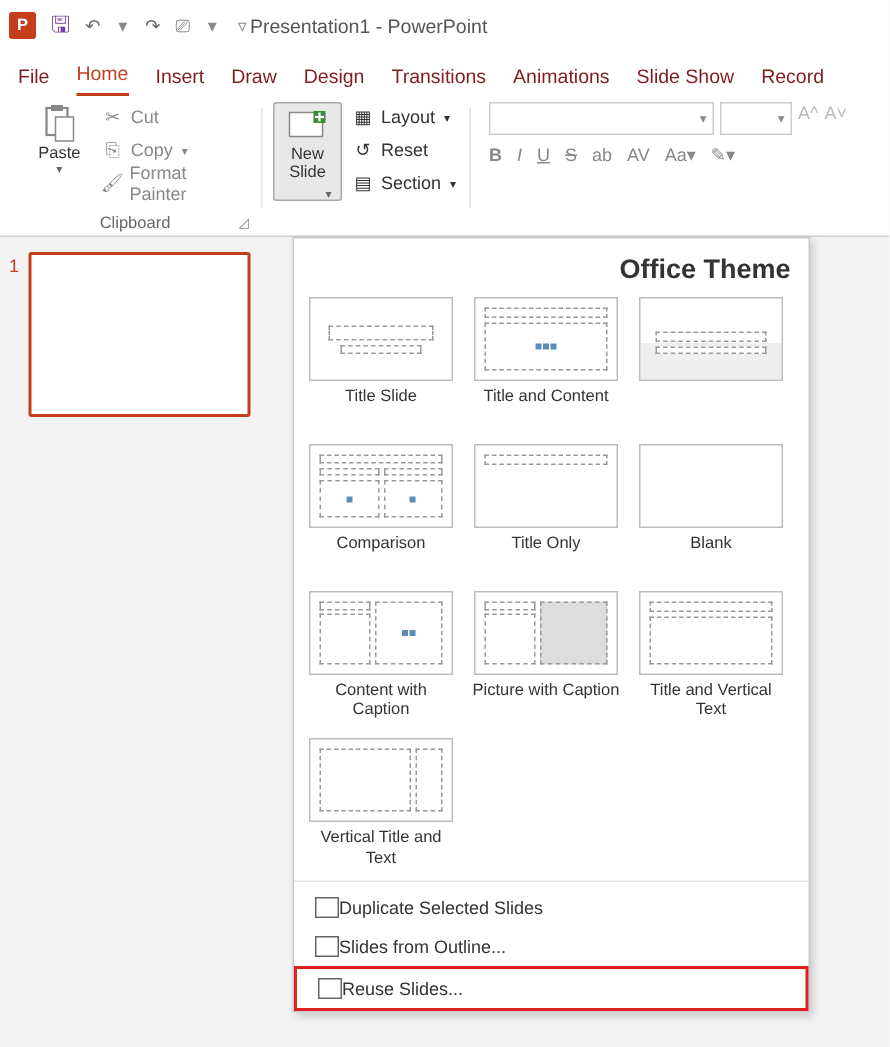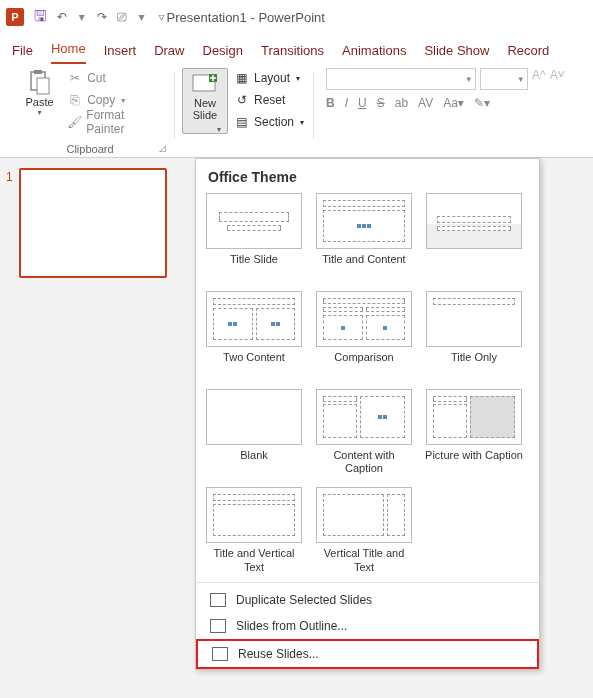--- a/index.html
+++ b/index.html
@@ -35,32 +35,32 @@
 
   
   .workspace { display: flex; height: calc(100% - 34px - 30px - 94px); background: #f3f3f3; }
   .thumb-pane { width: 190px; padding: 10px 6px; }
   .thumb-item { display: flex; }
   .thumb-num { font-size: 12px; color: #c43e1c; margin-right: 6px; margin-top: 2px;}
   .thumb { width: 148px; height: 110px; background: #fff; border: 2px solid #c43e1c; border-radius: 2px; }
 
   
   .dropdown { position: absolute; left: 195px; top: 158px; width: 345px; background: #fff; border: 1px solid #c8c8c8; box-shadow: 2px 2px 6px rgba(0,0,0,0.2); z-index: 50; }
-  .dd-header { font-weight: 600; font-size: 14px; padding: 10px 12px 4px 12px; }
+  .dd-header { font-weight: 600; font-size: 18px; padding: 10px 12px 4px 12px; text-align: right; }
   .layouts { display: flex; flex-wrap: wrap; padding: 4px 8px; gap: 12px 10px; }
   .layout { width: 100px; display: flex; flex-direction: column; align-items: center; }
   .layout-thumb { width: 96px; height: 56px; border: 1px solid #bcbcbc; background: #fff; display:flex; flex-direction:column; padding:6px; gap:3px;}
   .layout-label { font-size: 11px; text-align: center; margin-top: 4px; line-height: 1.2; min-height: 26px;}
   .ph { border: 1px dashed #999; background: #fff; }
   .ph.title { height: 10px; }
   .ph.sub { height: 6px; margin: 0 14px;}
   .ph.body { flex: 1; }
   .row2 { display:flex; gap:3px; flex:1;}
   .dd-sep { height: 1px; background: #e0e0e0; margin: 4px 0;}
-  .dd-item { display: flex; align-items: center; gap: 10px; padding: 6px 14px; font-size: 12px; }
+  .dd-item { display: flex; align-items: center; padding: 6px 14px; font-size: 12px; }
   .dd-item.highlight { border: 2px solid #e02020; }
   .dd-item .ic { width: 16px; height: 14px; border: 1px solid #666; display:flex; }
   .content-box { display:flex; align-items:center; justify-content:center; gap:1px;}
   .content-box span{ width:4px; height:4px; background:#5b8db8;}
 </style>
 </head>
 <body>
 
 <div class="titlebar">
   <div class="app-icon">P</div>
@@ -220,36 +220,20 @@
 
     <div class="layout">
       <div class="layout-thumb" style="background:linear-gradient(#fff 55%,#eee 55%);">
           <div style="flex:1"></div>
           <div class="ph title" style="height:7px;margin:0 4px;"></div>
           <div class="ph" style="height:5px;margin:0 4px;"></div>
           <div style="flex:.6"></div>
         </div>
     </div>
 
-    <div class="layout">
-      <div class="layout-thumb">
-          <div class="ph title" style="height:7px;"></div>
-          <div class="row2">
-            <div class="ph body content-box">
-              <span></span>
-              <span></span>
-            </div>
-            <div class="ph body content-box">
-              <span></span>
-              <span></span>
-            </div>
-          </div>
-        </div>
-      <div class="layout-label">Two Content</div>
-    </div>
 
     <div class="layout">
       <div class="layout-thumb">
           <div class="ph title" style="height:6px;"></div>
           <div class="row2" style="flex:0 0 5px;">
             <div class="ph body"></div>
             <div class="ph body"></div>
           </div>
           <div class="row2">
             <div class="ph body content-box">

